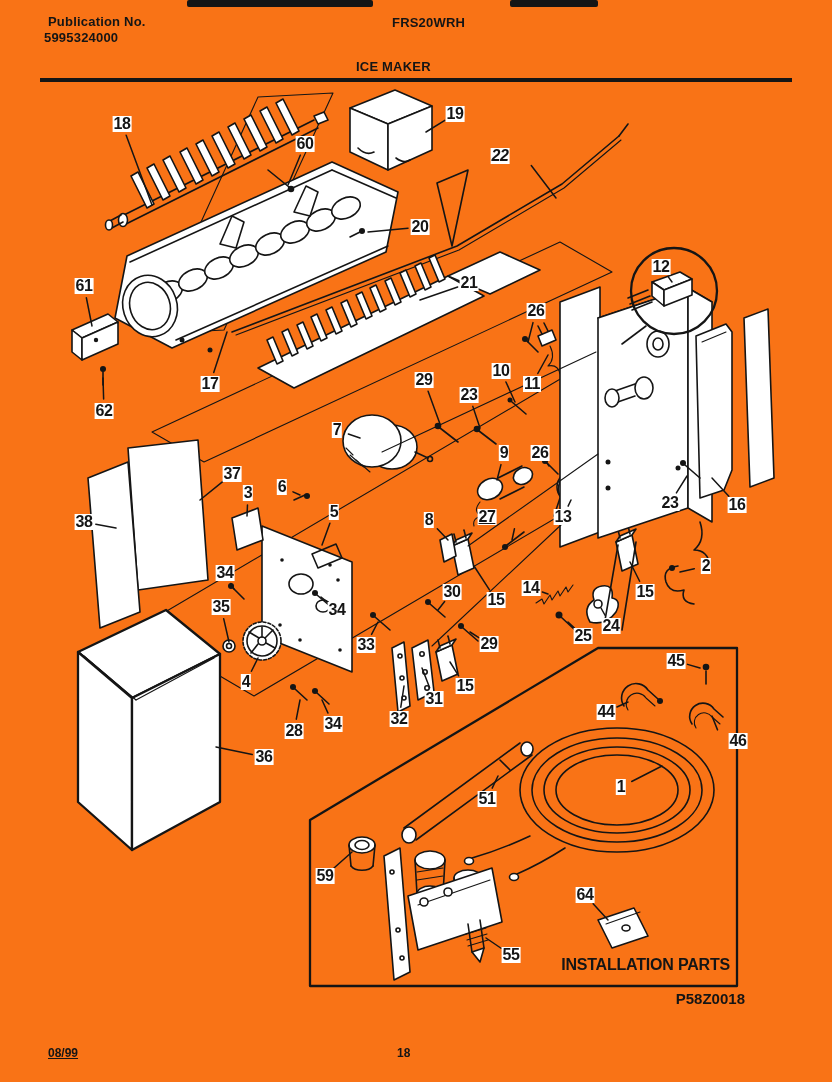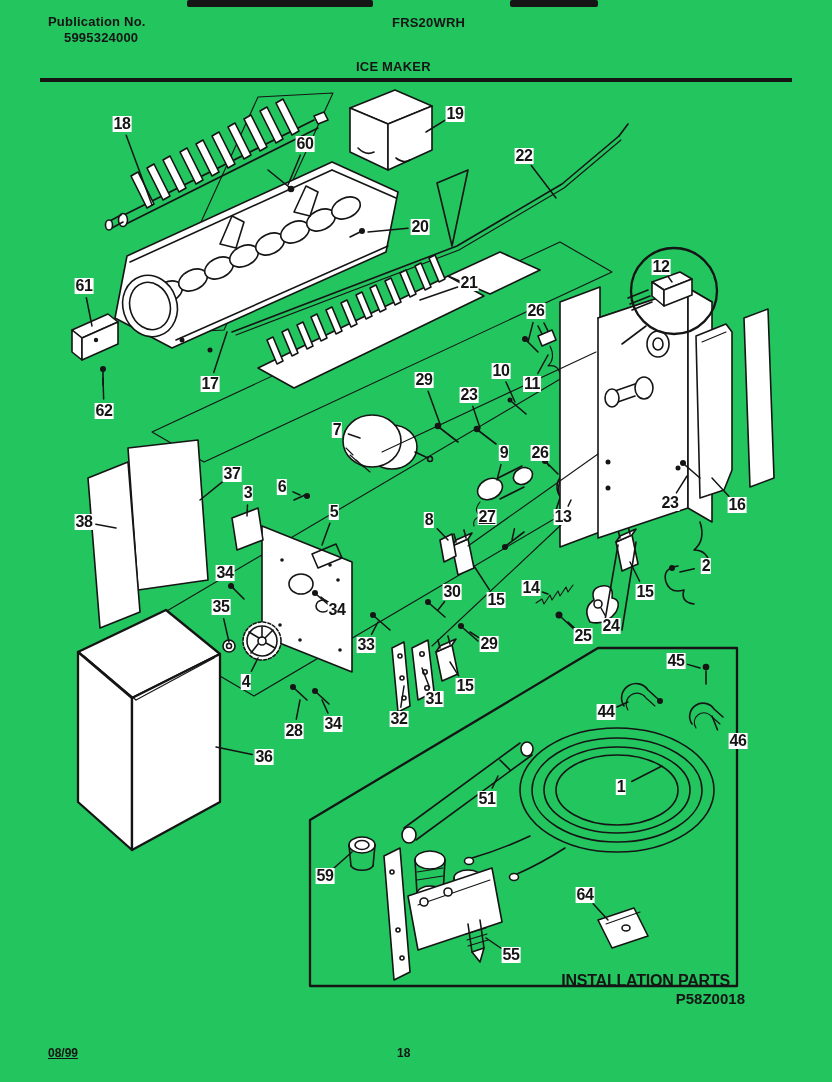--- a/index.html
+++ b/index.html
@@ -1,16 +1,16 @@
 <!DOCTYPE html>
 <html><head>
 <meta charset="utf-8">
 <style>
   html,body{margin:0;padding:0;background:#e8e8e8;}
-  #page{position:relative;width:832px;height:1082px;background:#22c55e;
+  #page{position:relative;width:832px;height:1082px;background:#f97316;
         font-family:"Liberation Sans",sans-serif;color:#151515;overflow:hidden;margin:0 auto;}
   .abs{position:absolute;}
   .hdr-small{font-size:13px;font-weight:bold;letter-spacing:0.2px;}
   .rule{position:absolute;left:40px;width:752px;height:4px;background:#151515;top:78px;}
   .frag{position:absolute;top:0;height:7px;background:#151515;border-radius:2px;}
   .callout{position:absolute;transform:translate(-50%,-50%);font-weight:bold;font-size:16px;
            letter-spacing:-0.5px;line-height:1;background:#fff;padding:0 1px;}
   #art,#leaders{position:absolute;left:0;top:0;}
   #art *{vector-effect:none;}
   #art path,#art line,#art polygon,#art polyline,#art circle,#art ellipse,#art rect{
@@ -28,21 +28,21 @@
 <body>
 
 <div id="page">
 
   <div id="frag-wrap">
       <div class="frag" style="left: 187px; width: 186px;"></div>
       <div class="frag" style="left: 510px; width: 88px;"></div>
     </div>
 
   <div class="abs hdr-small" style="left:48px;top:14px;">Publication No.</div>
-  <div class="abs hdr-small" style="left:64px;top:30px;">5995324000</div>
+  <div class="abs hdr-small" style="left:44px;top:30px;">5995324000</div>
   <div class="abs hdr-small" style="left:376px;top:15px;padding-left:16px;">FRS20WRH</div>
   <div class="abs hdr-small" style="left:356px;top:59px;">ICE MAKER</div>
   <div class="rule"></div>
 
   <svg id="art" width="832" height="1082" viewBox="0 0 832 1082">
 
     <g>
       <polygon class="thin" points="258,97 333,93 224,330 150,334"></polygon>
       <polygon class="thin" points="152,432 560,242 612,272 204,462"></polygon>
       <polygon class="thin" points="138,628 606,352 722,420 254,696"></polygon>
@@ -431,30 +431,30 @@
       <line x1="687.52" y1="664.36" x2="700" y2="668"></line>
       <line x1="616.9243977295513" y1="707.0343646683858" x2="628" y2="702"></line>
       <line x1="717.5433118837508" y1="729.8582797093769" x2="712" y2="716"></line>
       <line x1="631.680520378304" y1="781.5294895623321" x2="662" y2="766"></line>
       <line x1="492.17746596764806" y1="788.1743893403723" x2="498" y2="776"></line>
       <line x1="333.96891182420393" y1="868.027633934041" x2="352" y2="852"></line>
       <line x1="593.1246783698506" y1="903.8311721411419" x2="608" y2="920"></line>
       <line x1="501.07688197516563" y1="948.2522797431127" x2="486" y2="938"></line>
     </svg>
 
-  <div class="instal-label" style="left:540px;top:956px;width:190px;text-align:right;margin-top:16px;">INSTALLATION PARTS</div>
+  <div class="instal-label" style="left:540px;top:956px;width:190px;text-align:right;">INSTALLATION PARTS</div>
   <div class="code-label" style="left:635px;top:990px;width:110px;text-align:right;">P58Z0018</div>
 
   <div class="footer-txt" style="left:48px;top:1046px;text-decoration:underline;">08/99</div>
   <div class="footer-txt" style="left:397px;top:1046px;">18</div>
 
 <div class="callout" style="left: 122px; top: 124px;">18</div>
     <div class="callout" style="left: 305px; top: 144px;">60</div>
     <div class="callout" style="left: 455px; top: 114px;">19</div>
-    <div class="callout" style="left: 524px; top: 156px;">22</div>
+    <div class="callout" style="left: 500px; top: 156px; font-style: italic;">22</div>
     <div class="callout" style="left: 420px; top: 227px;">20</div>
     <div class="callout" style="left: 469px; top: 283px;">21</div>
     <div class="callout" style="left: 661px; top: 267px;">12</div>
     <div class="callout" style="left: 536px; top: 311px;">26</div>
     <div class="callout" style="left: 84px; top: 286px;">61</div>
     <div class="callout" style="left: 501px; top: 371px;">10</div>
     <div class="callout" style="left: 532px; top: 384px;">11</div>
     <div class="callout" style="left: 210px; top: 384px;">17</div>
     <div class="callout" style="left: 104px; top: 411px;">62</div>
     <div class="callout" style="left: 424px; top: 380px;">29</div>

